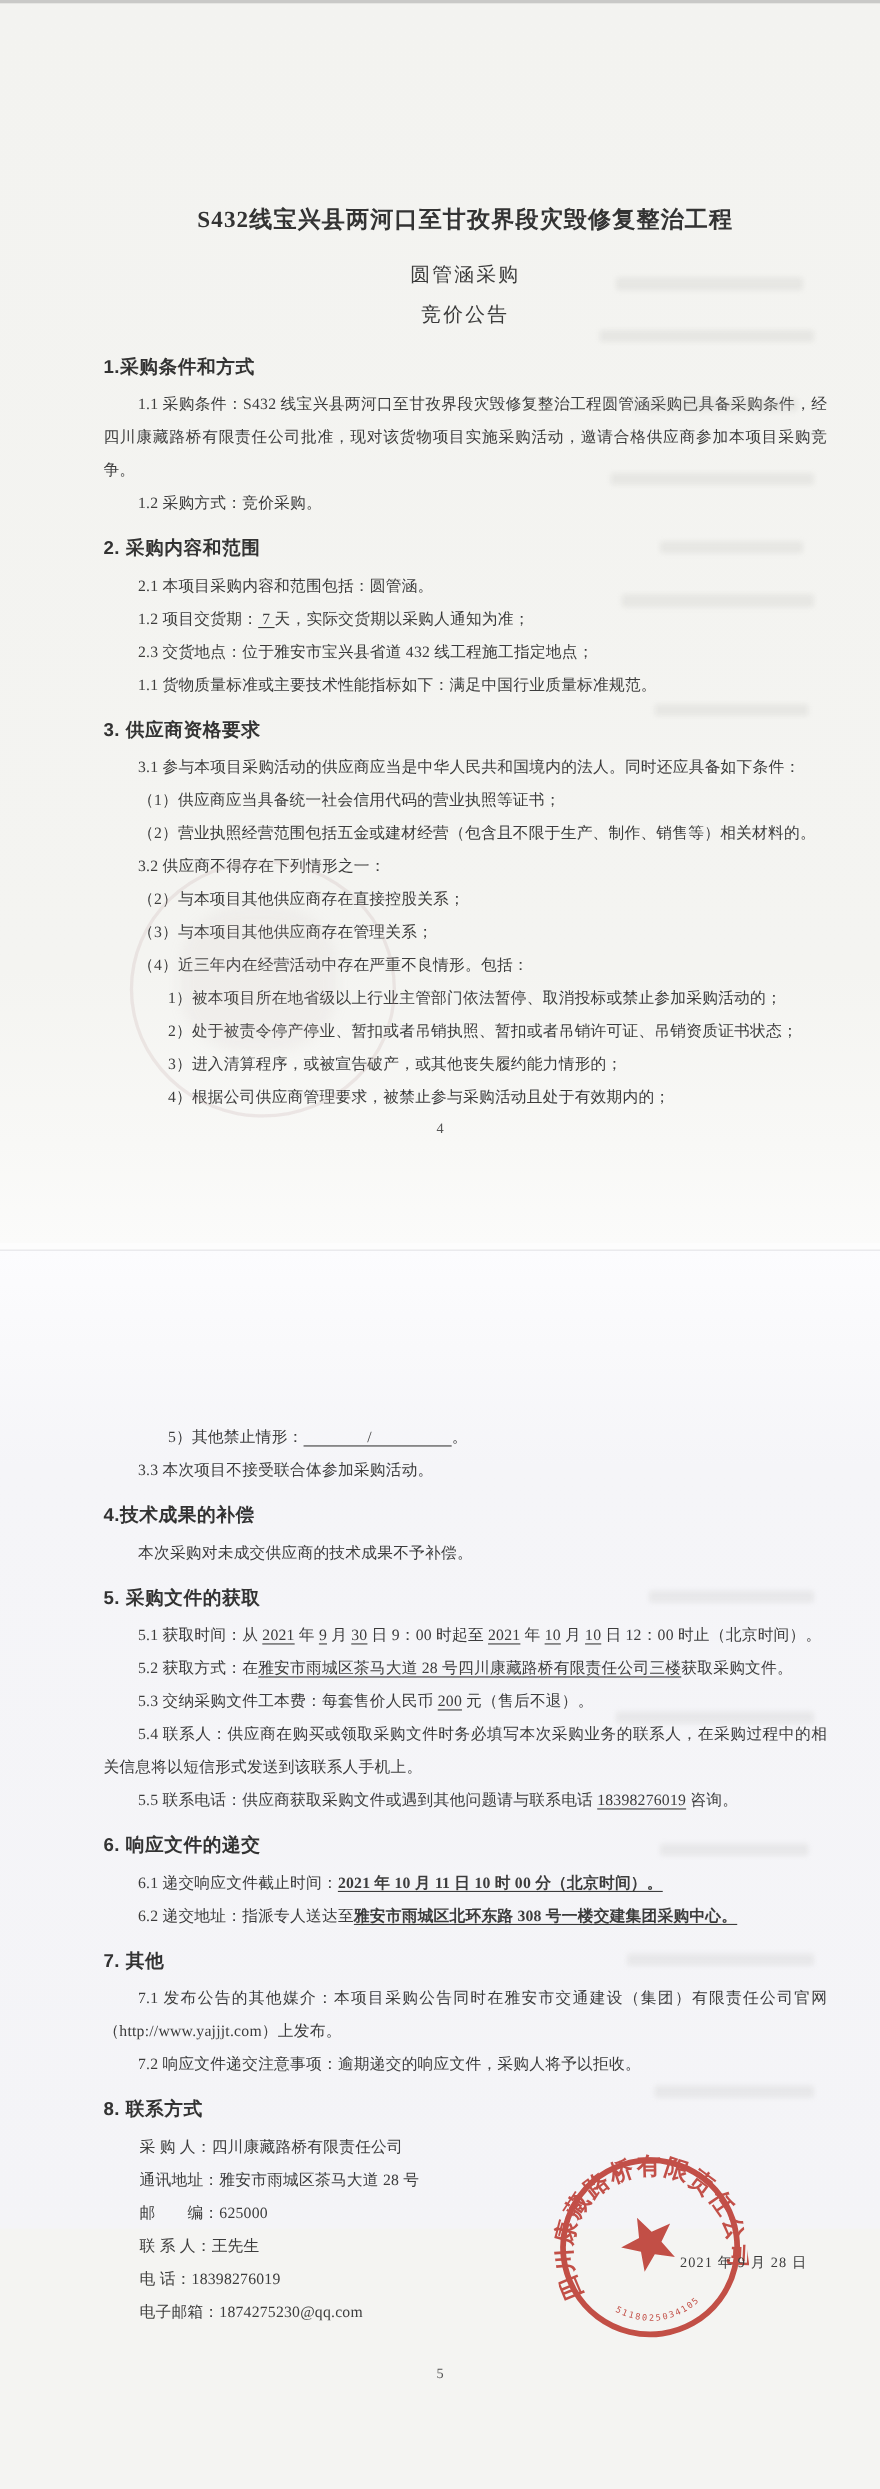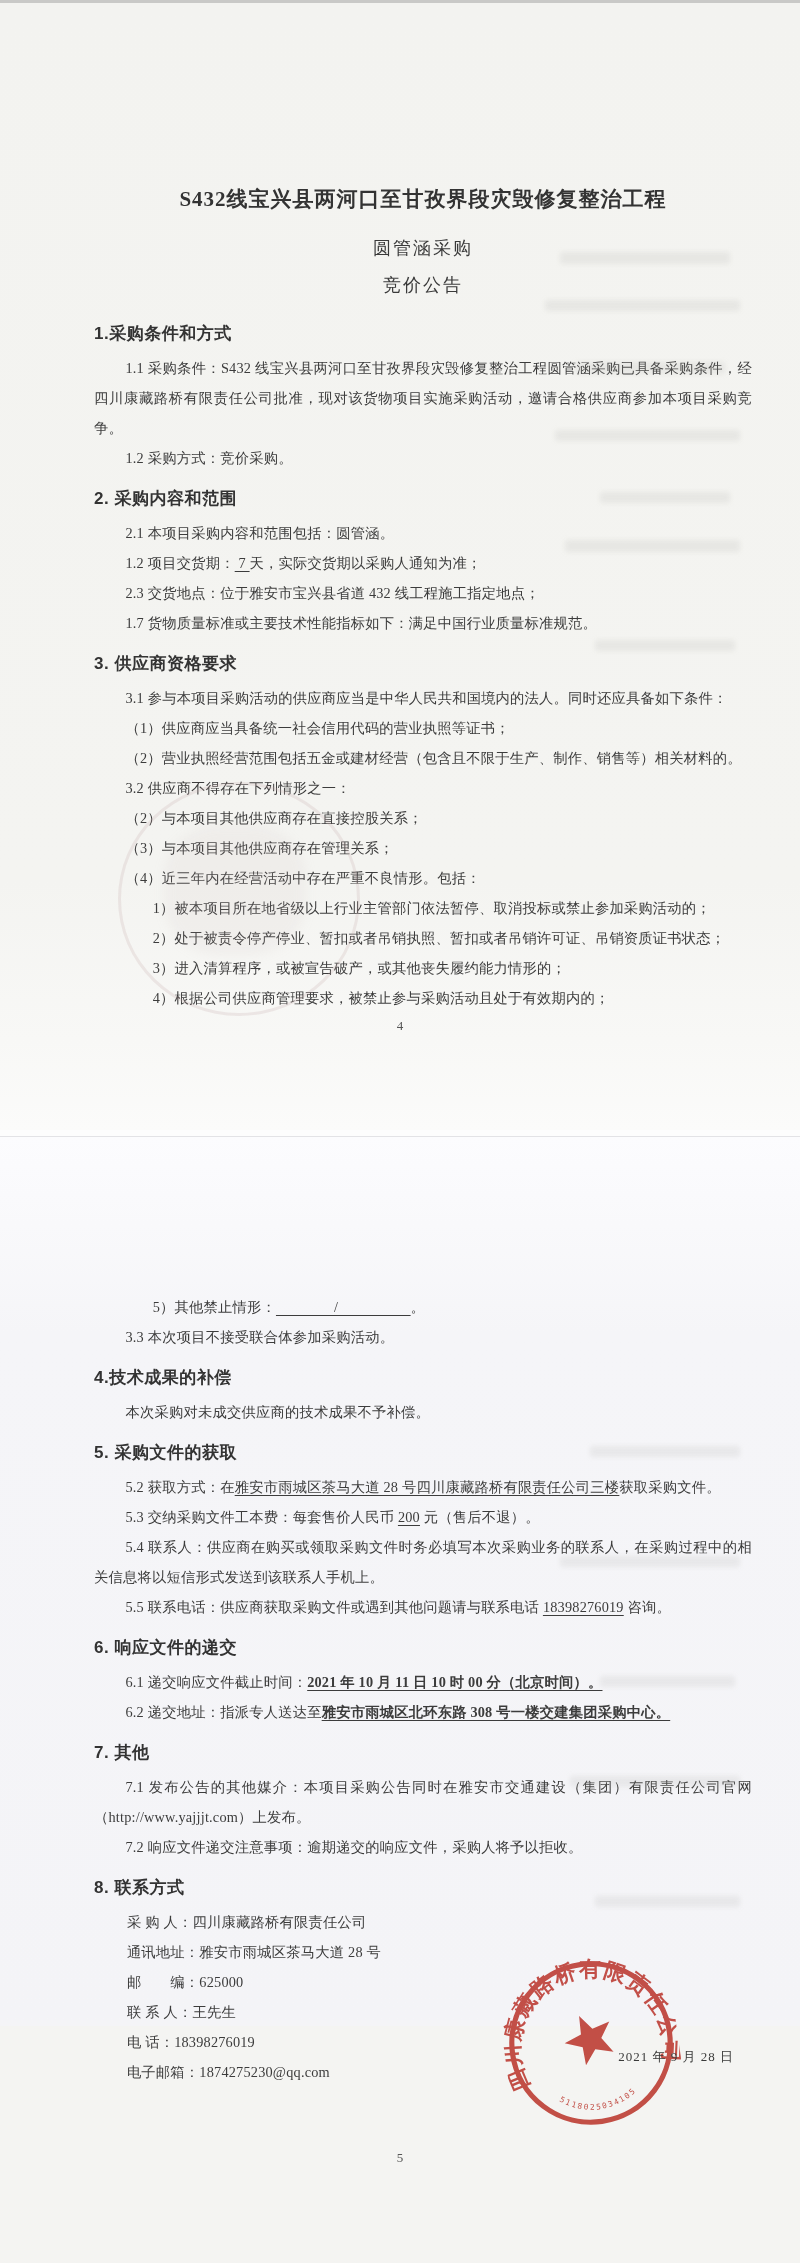--- a/index.html
+++ b/index.html
@@ -7,21 +7,21 @@
           font-family:"Liberation Serif","DejaVu Serif",serif;color:#3c3c3c;background:#f4f4f2;}
   .canvas::before{content:"";position:absolute;top:0;left:0;width:800px;height:3px;background:#c9c9c7;z-index:5;}
   .page{position:absolute;left:0;width:800px;box-sizing:border-box;}
   .page1{top:0;height:1130px;background:linear-gradient(180deg,#f3f3f0 0%,#f4f4f1 78%,#f8f8f6 92%,#fbfbfa 100%);
          padding:184px 48px 0 94px;}
   .page-gap{position:absolute;top:1130px;left:0;width:800px;height:6px;background:#fdfdfd;
             border-bottom:1px solid #e3e3e6;z-index:4;}
   .page2{top:1136px;height:890px;background:linear-gradient(180deg,#fcfcfe 0%,#f9f9fb 10%,#f5f5f8 22%,#f4f4f7 100%);
          padding:156px 48px 0 94px;}
   .title{font-size:21px;font-weight:bold;text-align:center;margin:0;line-height:30px;letter-spacing:1px;color:#333;}
-  .sub{font-family:Liberation Mono, monospace;font-size:18px;font-weight:500;
+  .sub{font-family:Liberation Serif, serif;font-size:18px;font-weight:500;
        text-align:center;margin:20px 0 0;line-height:30px;letter-spacing:2px;color:#3a3a3a;}
   .sec{font-family:"Liberation Sans","DejaVu Sans",sans-serif;font-size:17px;font-weight:bold;
        margin:11px 0 4px;line-height:30px;color:#333;letter-spacing:0.5px;}
   .sec.first{margin-top:18px;}
   p.para{margin:0;line-height:30px;font-size:14.3px;letter-spacing:0.2px;text-align:justify;}
   .ind1{text-indent:2.2em;}
   .ind2{text-indent:4.1em;}
   .u{text-decoration:underline;text-underline-offset:3px;white-space:pre;}
   .bu{font-weight:bold;text-decoration:underline;text-underline-offset:3px;}
   .contact{margin:0;line-height:30px;font-size:14.3px;padding-left:2.3em;letter-spacing:0.2px;}
@@ -61,21 +61,21 @@
     <h2 class="sub" style="margin-top:7px;">竞价公告</h2>
 
     <h3 class="sec first">1.采购条件和方式</h3>
     <p class="para ind1">1.1 采购条件：S432 线宝兴县两河口至甘孜界段灾毁修复整治工程圆管涵采购已具备采购条件，经四川康藏路桥有限责任公司批准，现对该货物项目实施采购活动，邀请合格供应商参加本项目采购竞争。</p>
     <p class="para ind1">1.2 采购方式：竞价采购。</p>
 
     <h3 class="sec">2. 采购内容和范围</h3>
     <p class="para ind1">2.1 本项目采购内容和范围包括：圆管涵。</p>
     <p class="para ind1"><span>1.2 项目交货期：</span><span class="u"> 7 </span><span>天，实际交货期以采购人通知为准；</span></p>
     <p class="para ind1">2.3 交货地点：位于雅安市宝兴县省道 432 线工程施工指定地点；</p>
-    <p class="para ind1">1.7 货物质量标准或主要技术性能指标如下：满足中国行业质量标准规范。</p>
+    <p class="para ind1">1.1 货物质量标准或主要技术性能指标如下：满足中国行业质量标准规范。</p>
 
     <h3 class="sec">3. 供应商资格要求</h3>
     <p class="para ind1">3.1 参与本项目采购活动的供应商应当是中华人民共和国境内的法人。同时还应具备如下条件：</p>
     <p class="para ind1">（1）供应商应当具备统一社会信用代码的营业执照等证书；</p>
     <p class="para ind1">（2）营业执照经营范围包括五金或建材经营（包含且不限于生产、制作、销售等）相关材料的。</p>
     <p class="para ind1">3.2 供应商不得存在下列情形之一：</p>
     <p class="para ind1">（2）与本项目其他供应商存在直接控股关系；</p>
     <p class="para ind1">（3）与本项目其他供应商存在管理关系；</p>
     <p class="para ind1">（4）近三年内在经营活动中存在严重不良情形。包括：</p>
     <p class="para ind2">1）被本项目所在地省级以上行业主管部门依法暂停、取消投标或禁止参加采购活动的；</p>
@@ -95,20 +95,21 @@
     <div class="smudge" style="top:640px;left:570px;width:170px;height:11px;"></div>
     <div class="smudge" style="top:760px;left:595px;width:145px;height:11px;"></div>
 
     <p class="para ind2"><span>5）其他禁止情形：</span><span class="u">　　　　/　　　　　</span><span>。</span></p>
     <p class="para ind1">3.3  本次项目不接受联合体参加采购活动。</p>
 
     <h3 class="sec">4.技术成果的补偿</h3>
     <p class="para ind1">本次采购对未成交供应商的技术成果不予补偿。</p>
 
     <h3 class="sec">5. 采购文件的获取</h3>
+    <p class="para ind1"><span>5.1 获取时间：从 </span><span class="u">2021</span><span> 年 </span><span class="u">9</span><span> 月 </span><span class="u">30</span><span> 日 9：00 时起至 </span><span class="u">2021</span><span> 年 </span><span class="u">10</span><span> 月 </span><span class="u">10</span><span> 日 12：00 时止（北京时间）。</span></p>
     <p class="para ind1"><span>5.2 获取方式：在</span><span class="u">雅安市雨城区茶马大道 28 号四川康藏路桥有限责任公司三楼</span><span>获取采购文件。</span></p>
     <p class="para ind1"><span>5.3 交纳采购文件工本费：每套售价人民币 </span><span class="u">200</span><span> 元（售后不退）。</span></p>
     <p class="para ind1">5.4 联系人：供应商在购买或领取采购文件时务必填写本次采购业务的联系人，在采购过程中的相关信息将以短信形式发送到该联系人手机上。</p>
     <p class="para ind1"><span>5.5 联系电话：供应商获取采购文件或遇到其他问题请与联系电话 </span><span class="u">18398276019</span><span> 咨询。</span></p>
 
     <h3 class="sec">6. 响应文件的递交</h3>
     <p class="para ind1"><span>6.1 递交响应文件截止时间：</span><span class="bu">2021 年 10 月 11 日 10 时 00 分（北京时间）。</span></p>
     <p class="para ind1"><span>6.2 递交地址：指派专人送达至</span><span class="bu">雅安市雨城区北环东路 308 号一楼交建集团采购中心。</span></p>
 
     <h3 class="sec">7. 其他</h3>

